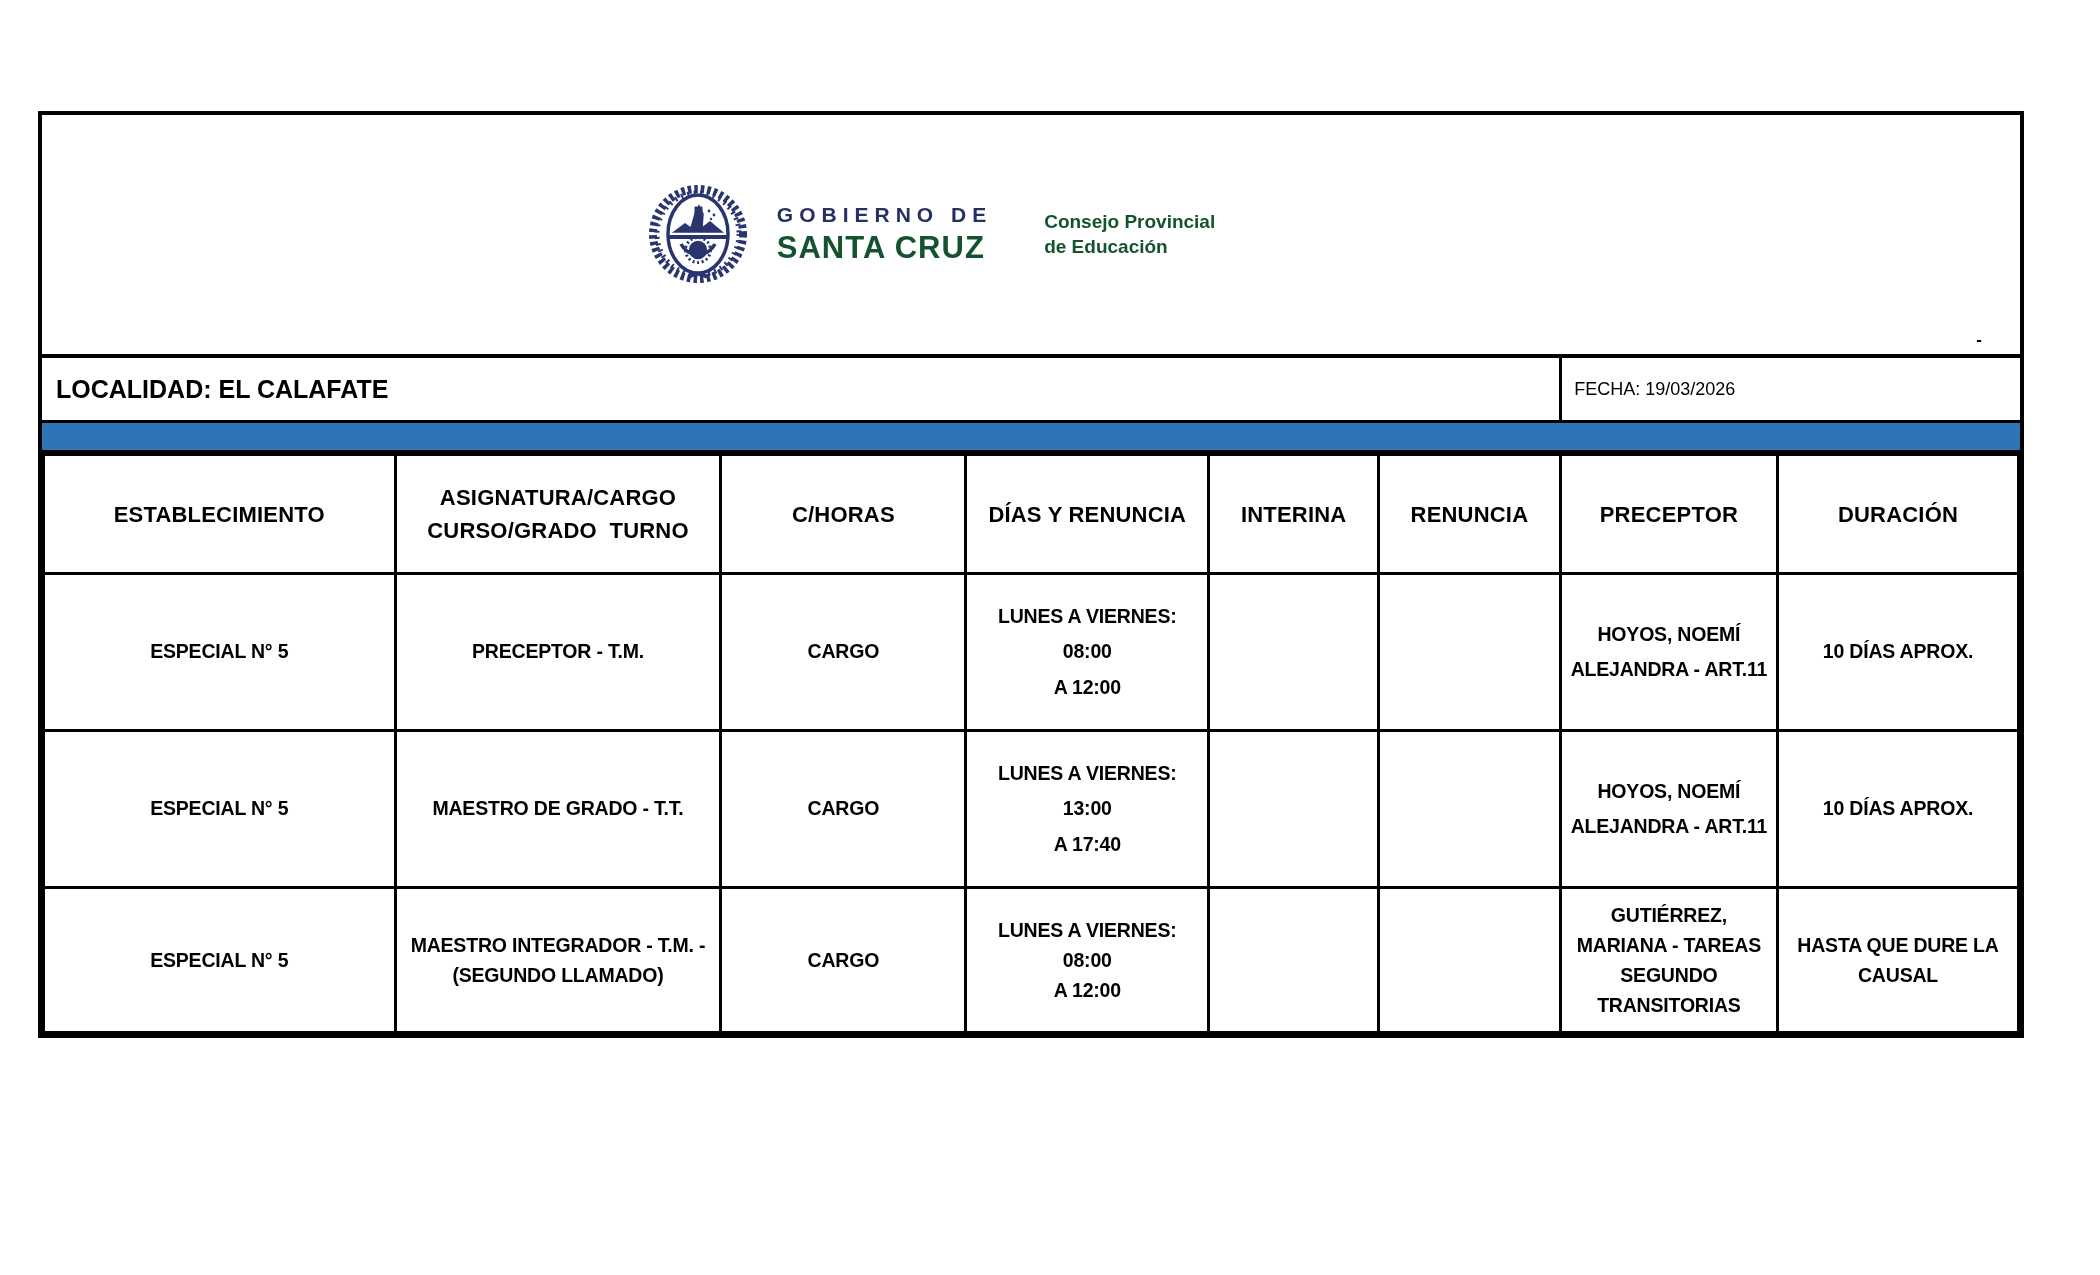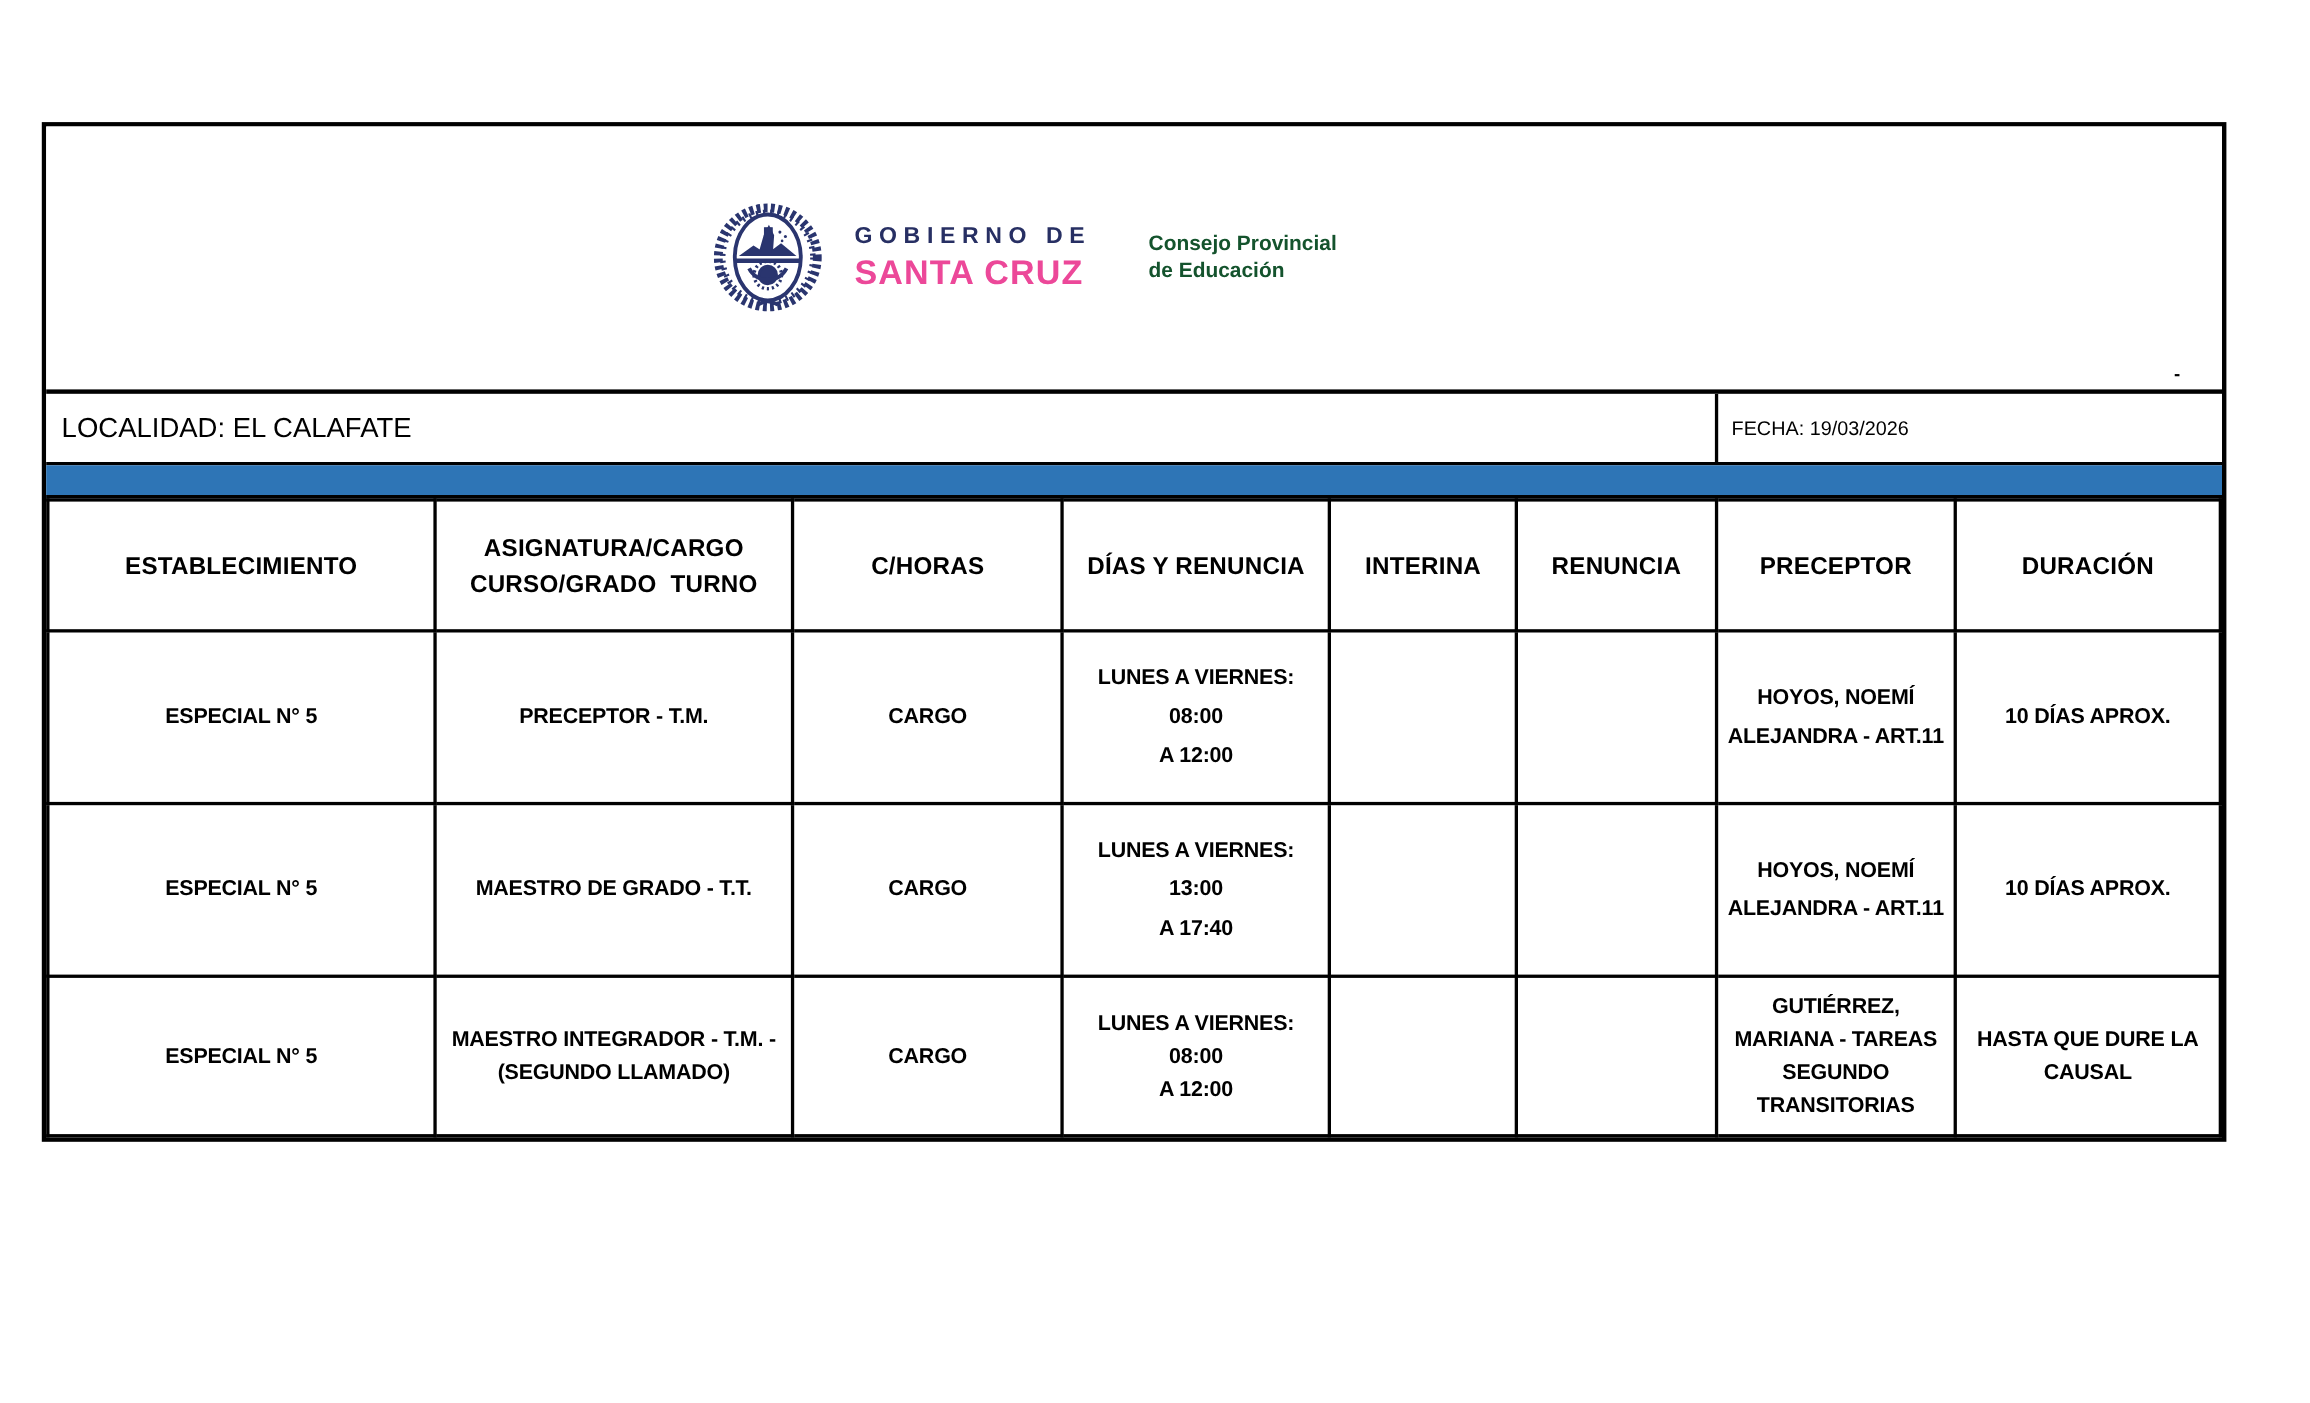--- a/index.html
+++ b/index.html
@@ -15,39 +15,39 @@
 
   
   .logo-section {
     height:239px; border-bottom:4px solid #000; position:relative;
     display:flex; align-items:center; justify-content:center; background:#fff;
   }
   .logo-group { display:flex; align-items:center; transform:translateX(-100px); }
   .crest { width:102px; height:102px; flex:0 0 auto; }
   .gov-text { margin-left:28px; }
   .gob-line { font-size:21px; letter-spacing:6px; font-weight:600; color:#272f63; white-space:nowrap; }
-  .sc-line  { font-size:31px; font-weight:800; letter-spacing:1px; color:#ec4899; margin-top:3px; white-space:nowrap; }
+  .sc-line  { font-size:31px; font-weight:800; letter-spacing:1px; color:#14532d; margin-top:3px; white-space:nowrap; }
   .consejo  { margin-left:52px; font-size:19px; font-weight:600; color:#14532d; line-height:1.3; white-space:nowrap; }
   .corner-dash { position:absolute; right:38px; bottom:4px; font-size:17px; font-weight:700; color:#000; }
 
   
   .title-bar {
     height:85px; border-bottom:3px solid #000;
     display:flex; align-items:center; justify-content:center;
   }
   .title-text {
     font-size:25px; font-weight:700; color:#000; letter-spacing:0.3px;
     border-bottom:3px solid #000; padding:0 12px 3px 12px;
   }
 
   
   .meta-row { height:62px; border-bottom:3px solid #000; display:flex; background:#fff; }
   .meta-left {
     flex:1; display:flex; align-items:center; padding-left:14px;
-    font-size:25px; font-weight:400;
+    font-size:25px; font-weight:700;
   }
   .meta-right {
     width:23.3%; box-sizing:border-box; border-left:3px solid #000;
     display:flex; align-items:center; padding-left:12px;
     font-size:18px; font-weight:400;
   }
 
   
   .blue-strip { height:27px; border-bottom:3px solid #000; }
 

